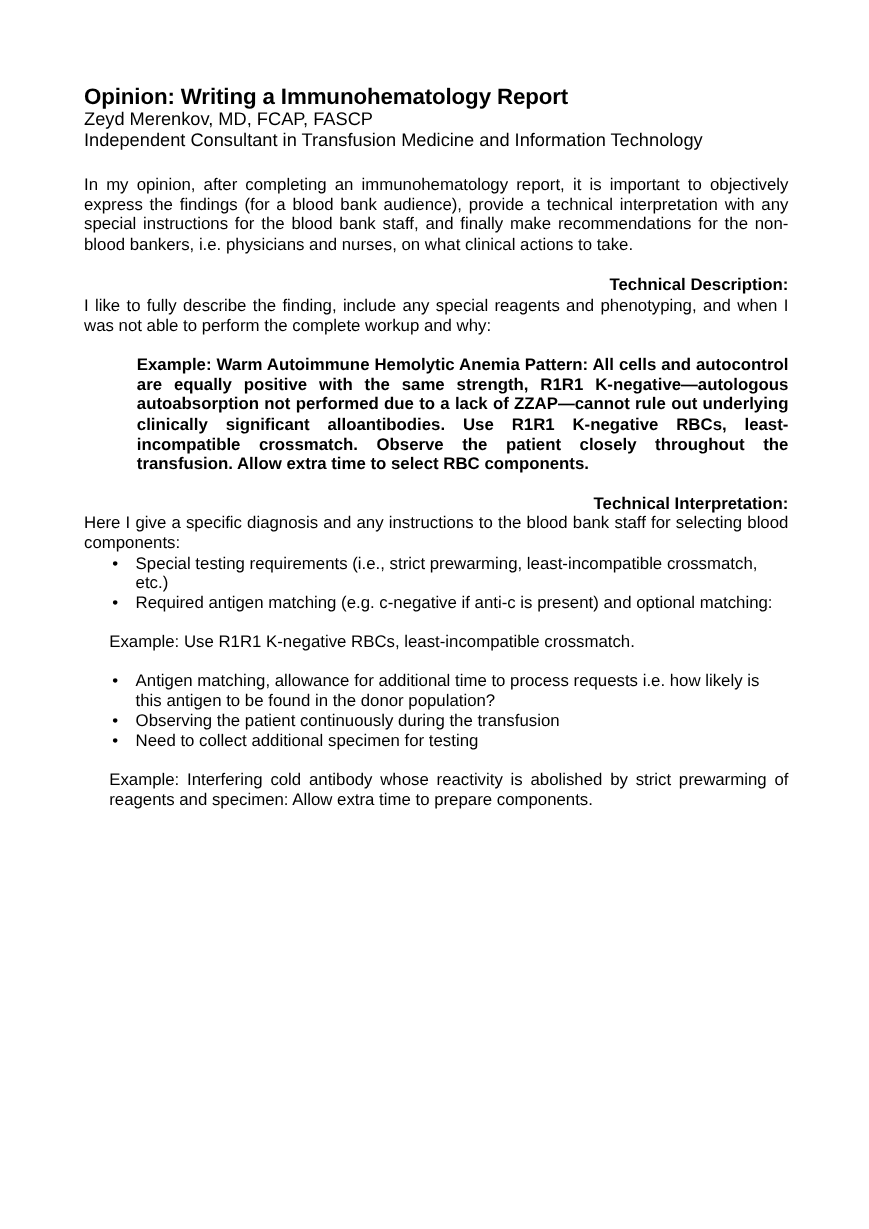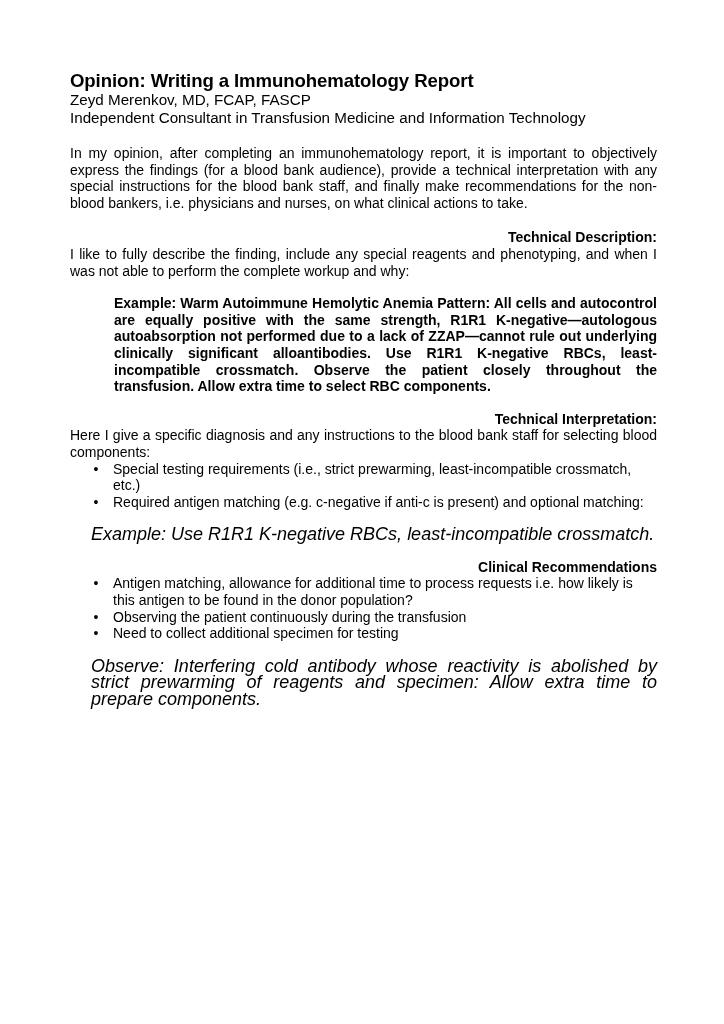--- a/index.html
+++ b/index.html
@@ -51,24 +51,23 @@
     }
     .example-block {
       margin: 0 0 0 44px;
       font-size: 14px;
       line-height: 16.6px;
       text-align: justify;
       font-weight: bold;
     }
     .example-inline {
       margin: 0 0 0 21px;
-      font-size: 18px;
+      font-size: 14px;
       line-height: 16.6px;
       text-align: justify;
-      font-style: italic;
     }
     ul.bullets {
       list-style: none;
       margin: 0;
       padding: 0;
     }
     ul.bullets li {
       position: relative;
       padding-left: 43px;
       font-size: 14px;
@@ -120,32 +119,31 @@
         <span>Required antigen matching (e.g. c-negative if anti-c is present) and optional matching:</span>
       </li>
     </ul>
     <div class="gap-md"></div>
     <p class="example-inline">Example:  Use R1R1 K-negative RBCs, least-incompatible crossmatch.</p>
   </section>
 
   <div class="gap-md"></div>
 
   <section>
-    <h2 class="section-heading">Clinical Recommendations</h2>
     <ul class="bullets">
       <li>
         <span class="bullet">•</span>
         <span>Antigen matching, allowance for additional time to process requests i.e. how likely is this antigen to be found in the donor population?</span>
       </li>
       <li>
         <span class="bullet">•</span>
         <span>Observing the patient continuously during the transfusion</span>
       </li>
       <li>
         <span class="bullet">•</span>
         <span>Need to collect additional specimen for testing</span>
       </li>
     </ul>
     <div class="gap-md"></div>
-    <p class="example-inline">Observe:  Interfering cold antibody whose reactivity is abolished by strict prewarming of reagents and specimen:  Allow extra time to prepare components.</p>
+    <p class="example-inline">Example:  Interfering cold antibody whose reactivity is abolished by strict prewarming of reagents and specimen:  Allow extra time to prepare components.</p>
   </section>
 
 </div>
 
 </body></html>

